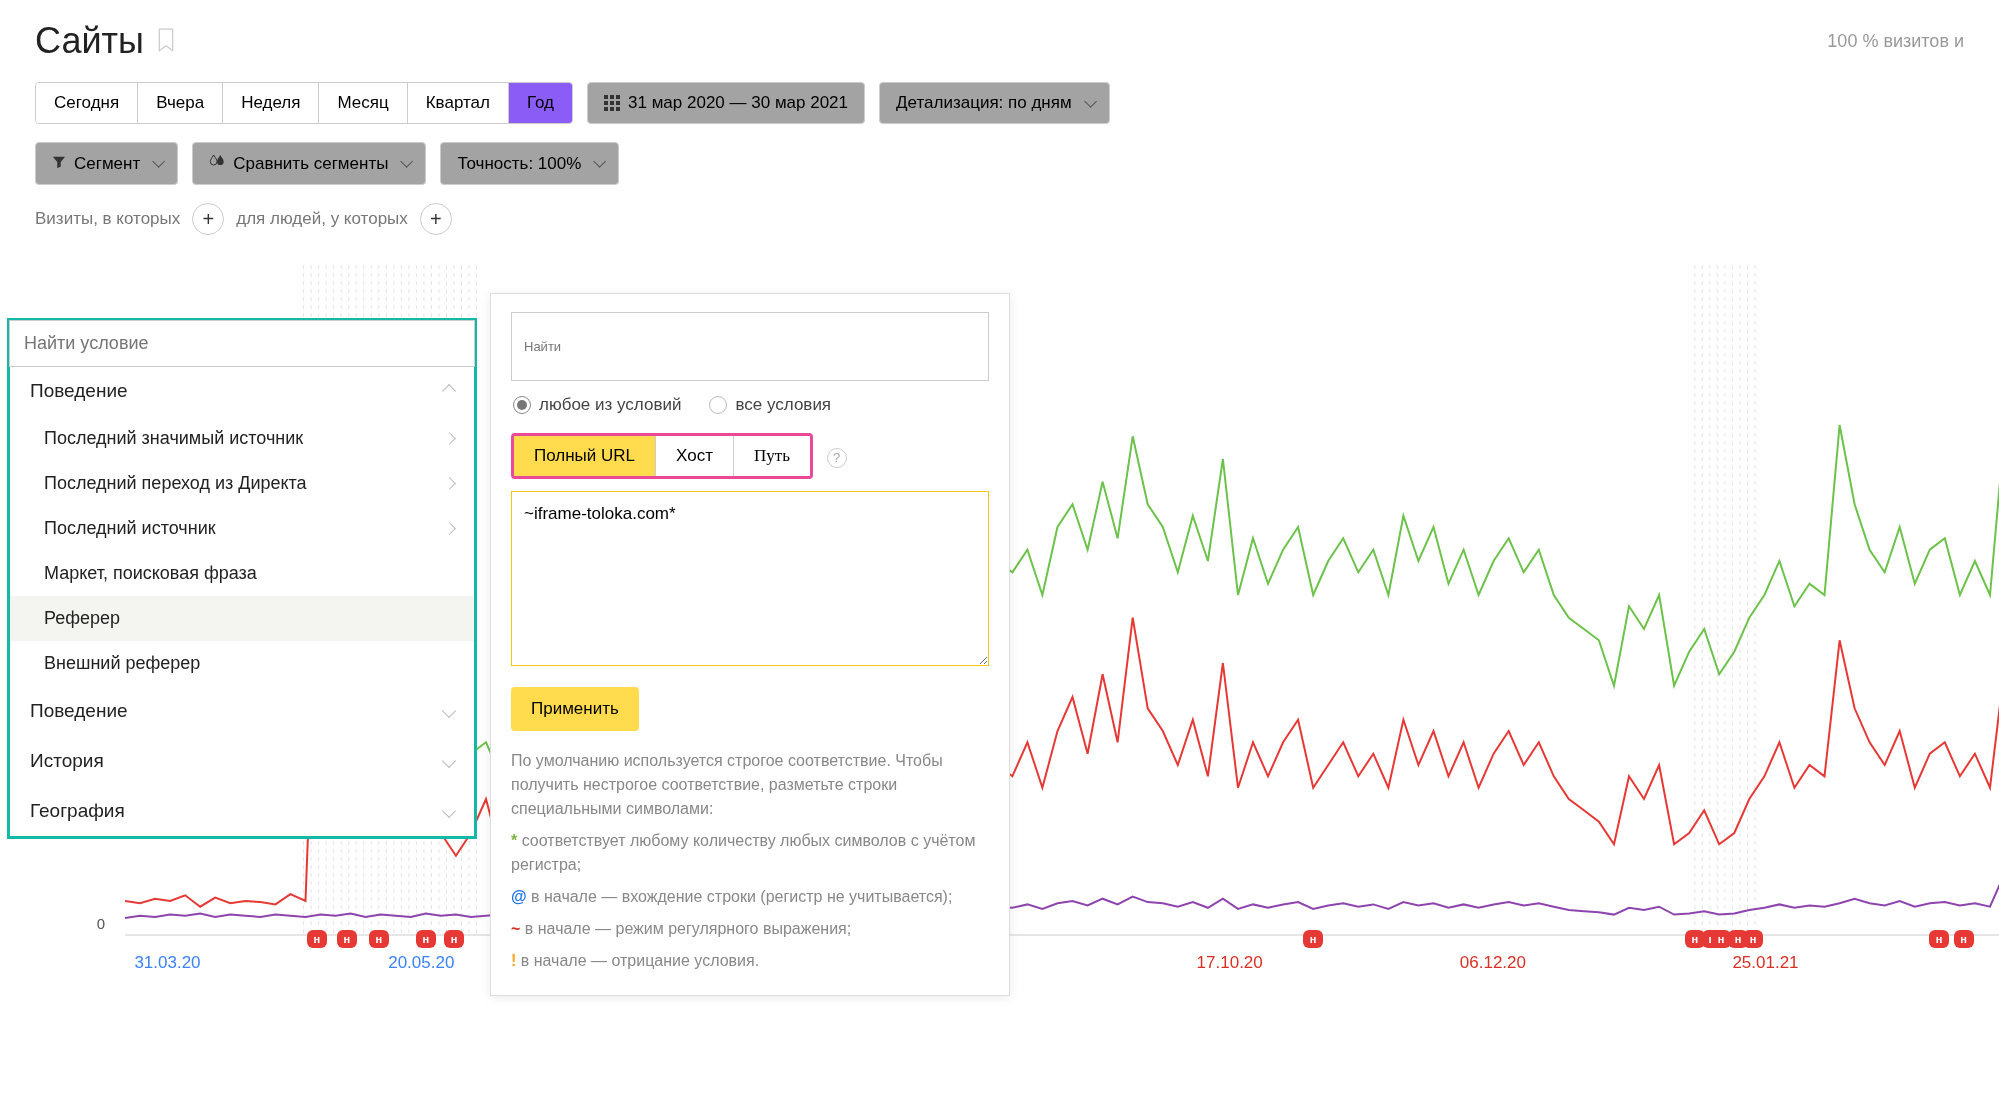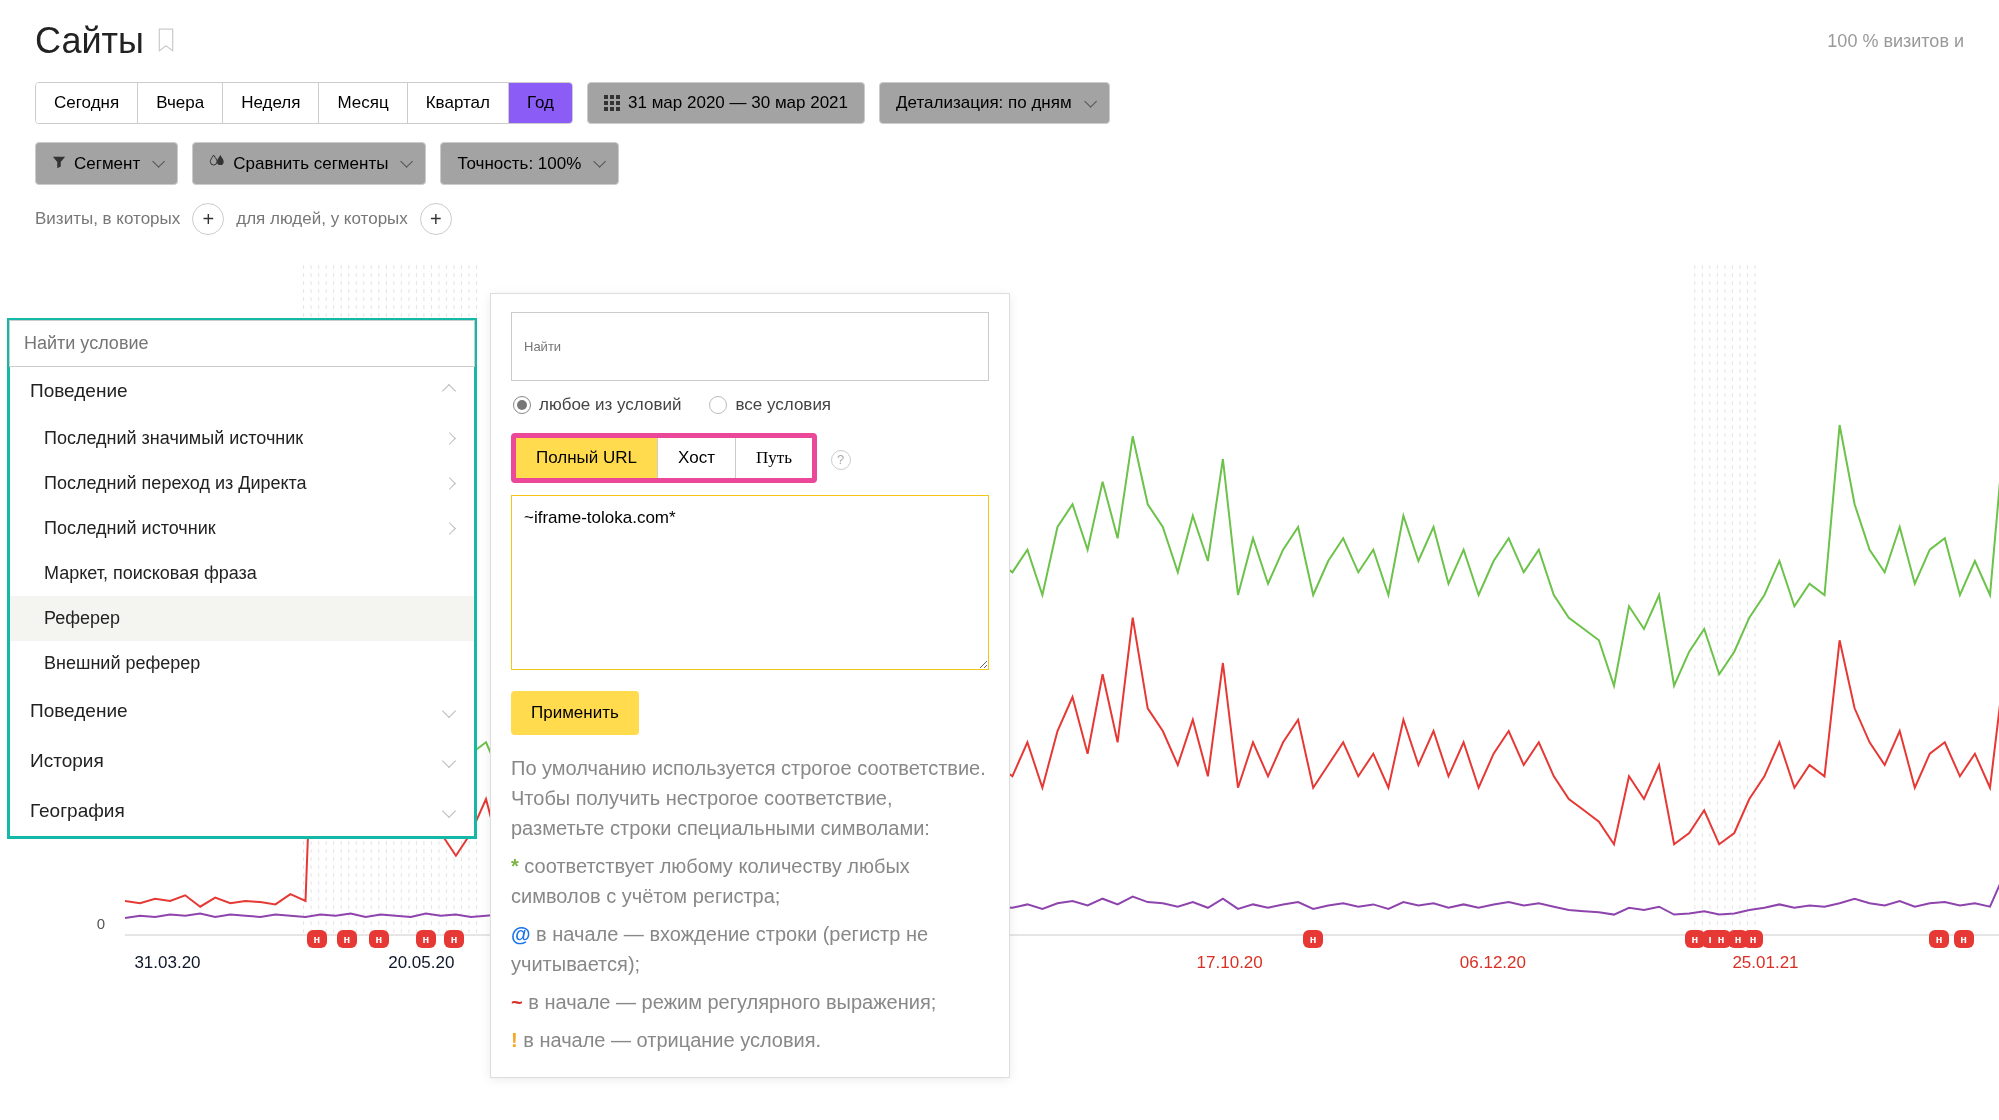--- a/index.html
+++ b/index.html
@@ -21,48 +21,48 @@
   .calendar-icon span { background: #333; }
   .toolbar-row2 { display: flex; gap: 14px; margin-bottom: 18px; }
   .icon-drops { width: 16px; height: 16px; }
   .filter-icon svg { width: 14px; height: 14px; }
   .segbar { display: flex; align-items: center; gap: 12px; margin-bottom: 2px; font-size: 17px; color: #777; }
   .circ-btn { width: 32px; height: 32px; border-radius: 50%; border: 1px solid #ccc; background: #fff; display: flex; align-items: center; justify-content: center; cursor: pointer; font-size: 20px; line-height: 1; color: #333; }
   
   .chart-wrap { position: relative; margin-top: 10px; height: 740px; }
   .chart-svg { position: absolute; left: 90px; top: 0; width: 1880px; height: 700px; }
   .y-label { position: absolute; left: 70px; font-size: 15px; color: #555; transform: translateX(-100%); }
-  .x-label { position: absolute; top: 708px; font-size: 17px; color: #0f172a; }
+  .x-label { position: absolute; top: 708px; font-size: 17px; color: #3b82f6; }
   .x-label.red { color: #d93025; }
   .marker { position: absolute; width: 20px; height: 18px; background: #e63935; border-radius: 6px; color: #fff; font-size: 11px; display: flex; align-items: center; justify-content: center; top: 685px; font-weight: bold;}
   
   .panel-left { position: absolute; left: 7px; top: 318px; width: 470px; background: #fff; border: 3px solid #14b8a6; }
   .panel-left input.search { width: 100%; border: 1px solid #ccc; padding: 12px 14px; font-size: 18px; margin: -1px; width: calc(100% + 2px); }
   .cat { padding: 14px 20px; font-size: 19px; display: flex; justify-content: space-between; align-items: center; cursor: pointer; }
   .cat .arr { width: 10px; height: 10px; border-right: 1.5px solid #bbb; border-bottom: 1.5px solid #bbb; transform: rotate(45deg); }
   .cat.open .arr { transform: rotate(-135deg); }
   .sub { padding: 12px 20px 12px 34px; font-size: 18px; display: flex; justify-content: space-between; align-items: center; cursor: pointer; }
   .sub .arr { width: 9px; height: 9px; border-right: 1.5px solid #bbb; border-bottom: 1.5px solid #bbb; transform: rotate(-45deg); }
   .sub.sel { background: #f4f4f0; }
   
   .panel-right { position: absolute; left: 490px; top: 293px; width: 520px; background: #fff; border: 1px solid #ddd; padding: 18px 20px 22px 20px; box-shadow: 0 2px 10px rgba(0,0,0,.08); }
   .panel-right input.search { width: 100%; border: 1px solid #ccc; padding: 26px 12px; font-size: 13px; }
   .radio-row { display: flex; gap: 28px; margin: 14px 0 18px 2px; align-items: center; color: #444; font-size: 17px;}
   .radio { display: inline-flex; align-items: center; gap: 8px; cursor: pointer; justify-content: center; }
   .radio .dot { width: 18px; height: 18px; border-radius: 50%; border: 1px solid #bbb; display: inline-block; position: relative; }
   .radio.checked .dot { border-color: #888; }
   .radio.checked .dot::after { content:""; position:absolute; inset:3px; border-radius:50%; background:#777; }
-  .url-tabs { display: inline-flex; border: 5px solid #ec4899; border-radius: 4px; overflow: hidden; margin-bottom: 12px;}
+  .url-tabs { display: inline-flex; border: 3px solid #ec4899; border-radius: 4px; overflow: hidden; margin-bottom: 12px;}
   .url-tabs button { border:none; border-right:1px solid #ccc; background:#fff; padding: 10px 20px; font-size: 17px; cursor:pointer; }
   .url-tabs button:last-child { border-right:none;font-family:Liberation Serif, serif; }
   .url-tabs button.active { background: #ffdb4d; }
   .help-q { display:inline-flex; width:20px; height:20px; border:1px solid #ccc; border-radius:50%; align-items:center; justify-content:center; color:#aaa; font-size:13px; margin-left:10px; vertical-align: middle;}
   textarea.url-input { width:100%; height: 175px; border:1px solid #f5c518; outline:none; padding:12px; font-size:17px; font-family:inherit; resize: both; }
   .apply-btn { margin-top: 18px; background:#ffdb4d; border:none; padding: 12px 20px; font-size:17px; border-radius:4px; cursor:pointer; }
-  .hint { margin-top: 18px; color:#888; font-size:20px; line-height:1.5; }
+  .hint { margin-top: 18px; color:#888; font-size:16px; line-height:1.5; }
   .hint .sym { font-weight:bold; }
   .hint .star { color:#7cb342; }
   .hint .at { color:#1a73e8; }
   .hint .tilde { color:#d93025; }
   .hint .bang { color:#f5a623; }
   .hint p { margin-top: 8px; }
 </style>
 </head>
 <body>
 

